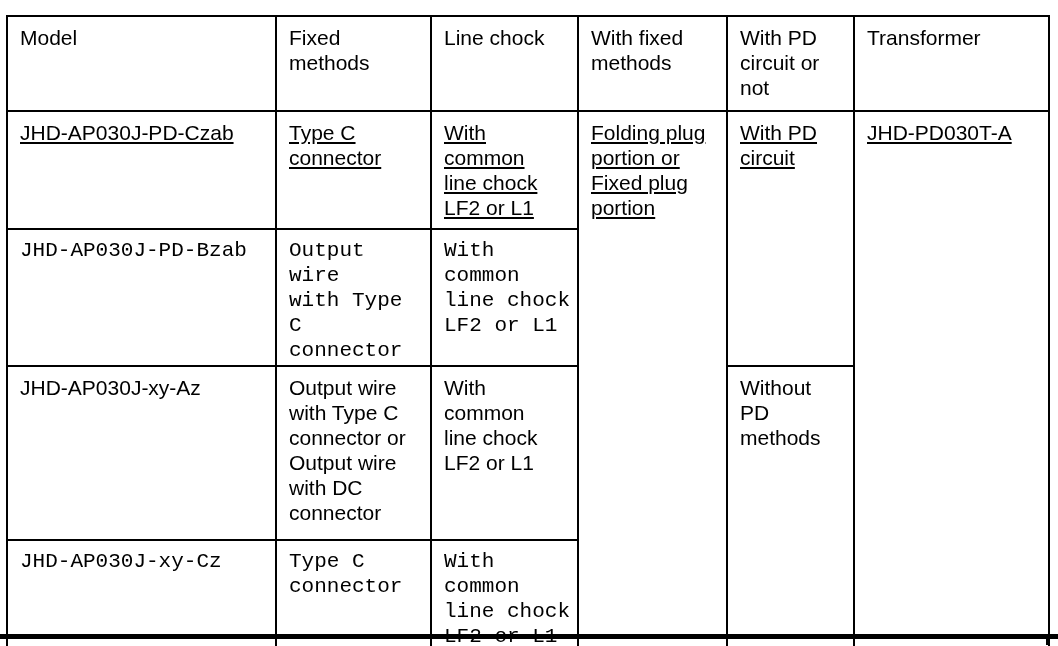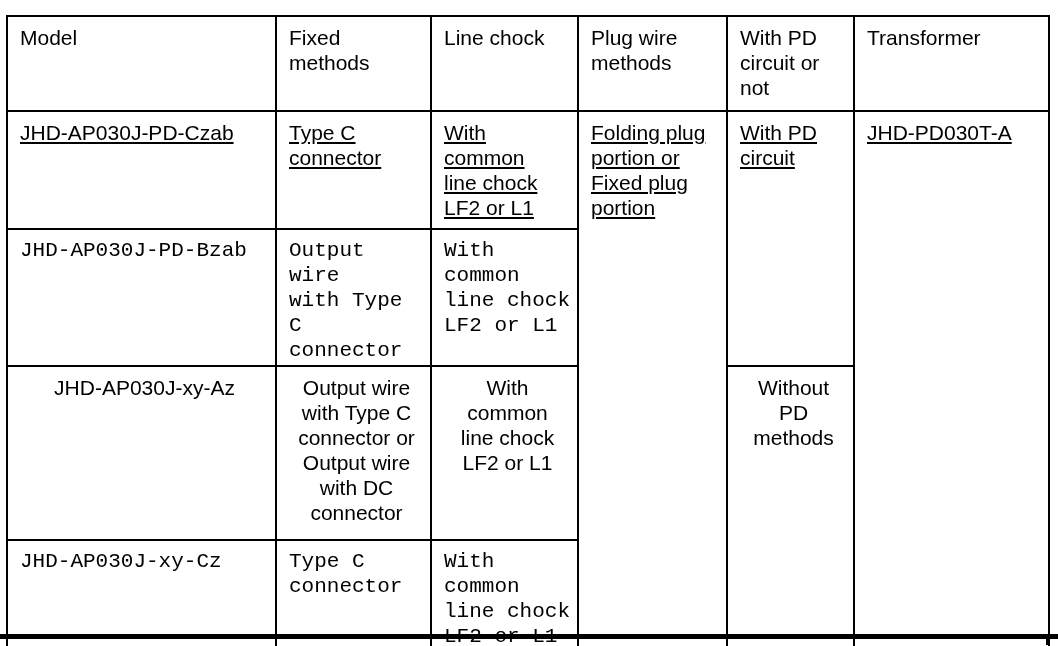--- a/index.html
+++ b/index.html
@@ -37,21 +37,21 @@
   }
   col.c1 { width: 269px; }
   col.c2 { width: 155px; }
   col.c3 { width: 147px; }
   col.c4 { width: 149px; }
   col.c5 { width: 127px; }
   col.c6 { width: 195px; }
   tr.r-head { height: 95px; }
   tr.r1 { height: 118px; text-decoration: underline; }
   tr.r2 { height: 124px; font-family: Liberation Mono, monospace; }
-  tr.r3 { height: 174px; text-align: center; }
+  tr.r3 { height: 174px; }
   tr.r4 { height: 120px; font-family: Liberation Mono, monospace; }
   .bottom-rule {
     position: absolute;
     left: 0;
     top: 634px;
     width: 1058px;
     height: 5px;
     background: #000000;
   }
   .right-stub {
@@ -76,21 +76,21 @@
         <col class="c4">
         <col class="c5">
         <col class="c6">
     </colgroup>
     <tbody>
       <tr class="r-head">
         <td>Model</td>
         <td>Fixed
 methods</td>
         <td>Line chock</td>
-        <td>Plug wire
+        <td>With fixed
 methods</td>
         <td>With PD
 circuit or
 not</td>
         <td>Transformer</td>
       </tr>
 
       <tr class="r1">
         <td>JHD-AP030J-PD-Czab</td>
         <td>Type C

